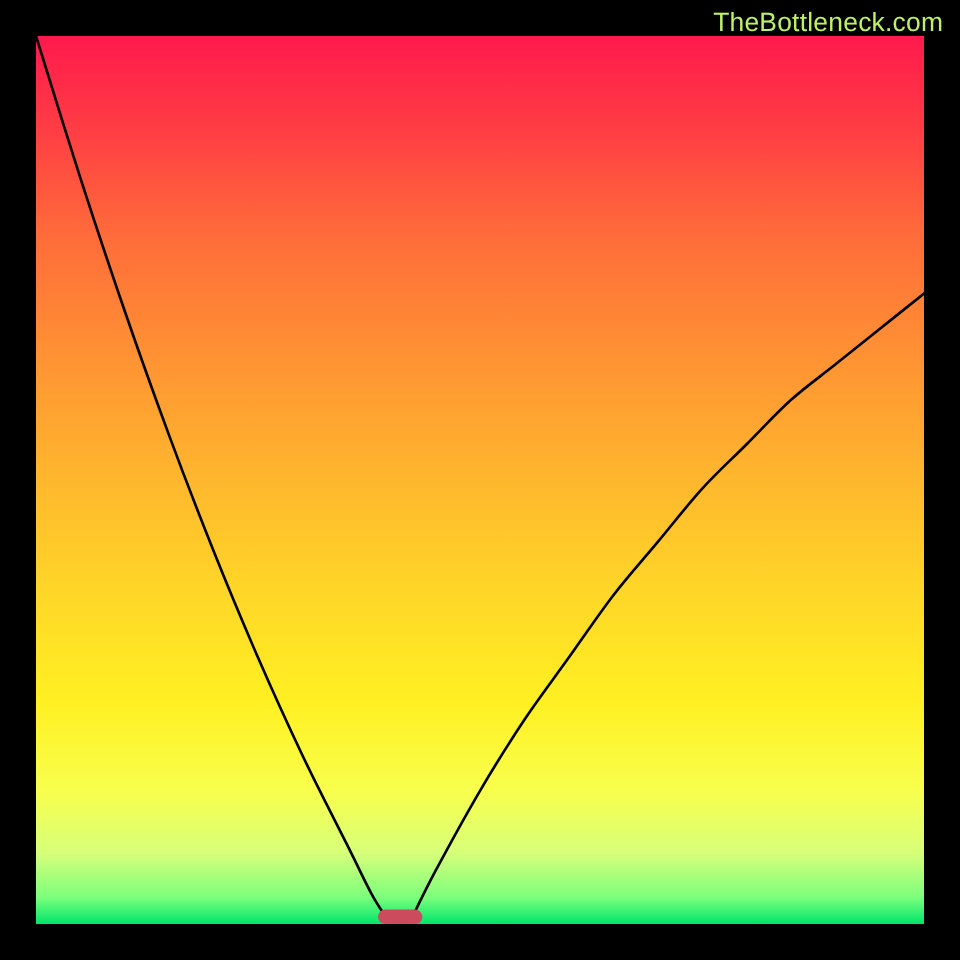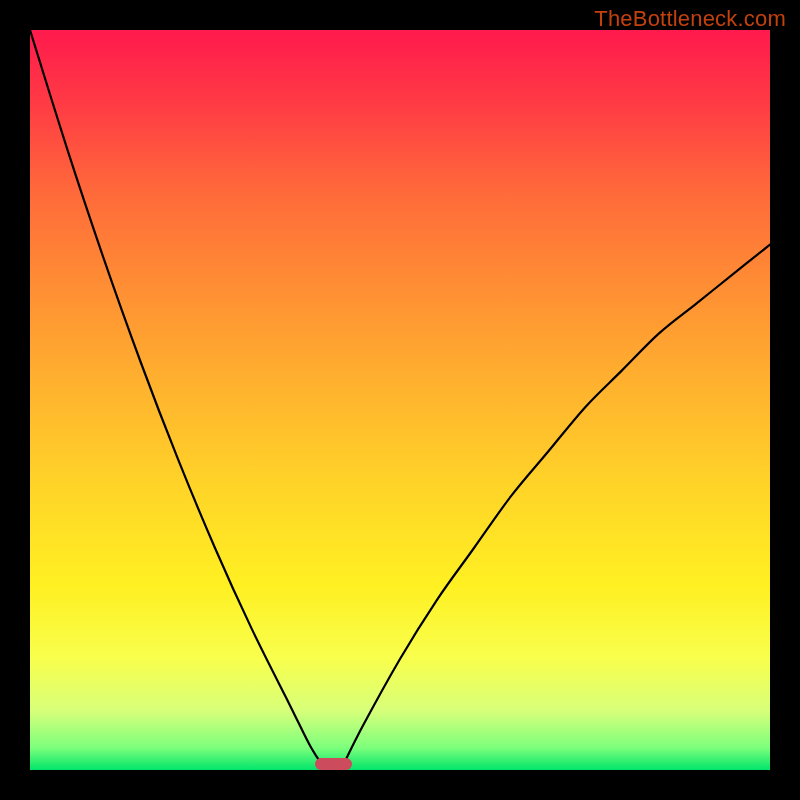--- a/index.html
+++ b/index.html
@@ -27,21 +27,21 @@
       #fff022 75%,
       #f8ff4d 85%,
       #d7ff7a 92%,
       #7cff7c 97%,
       #00e56a 100%);
   }
   .watermark {
     position: absolute;
     top: 6px;
     right: 14px;
-    color: #c2410c;
+    color: #bef264;
     font-size: 22px;
     letter-spacing: 0.2px;
     user-select: none;
   }
   .marker {
     position: absolute;
     height: 12px;
     border-radius: 6px;
     background: #cc4c5e;
   }

